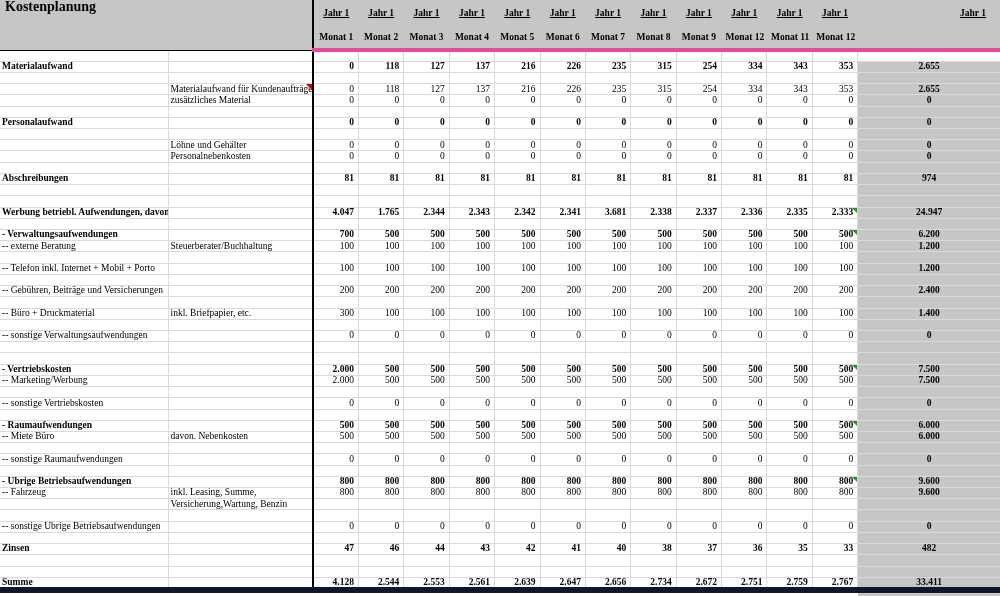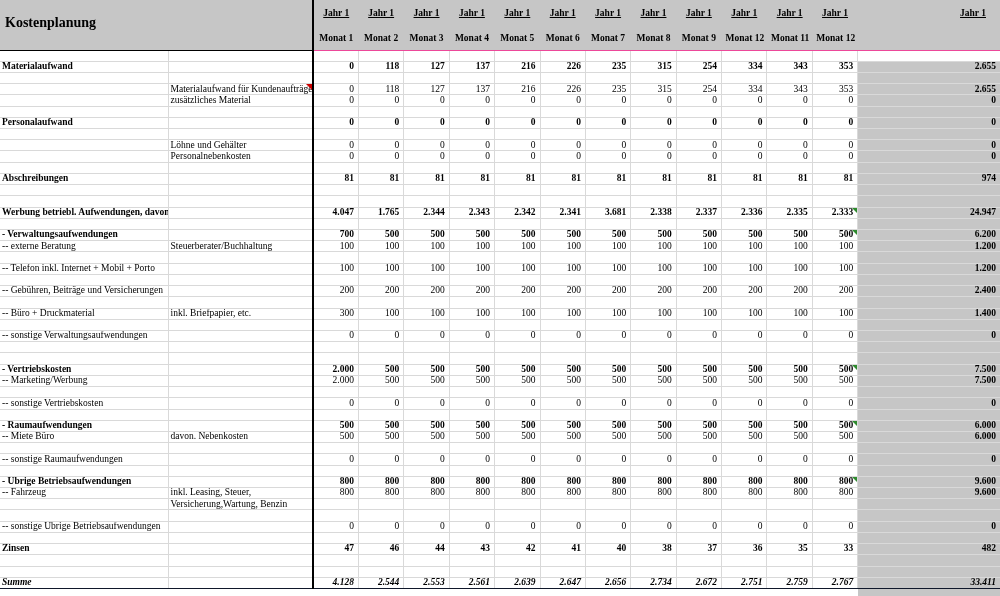--- a/index.html
+++ b/index.html
@@ -4,34 +4,34 @@
 <style>
   * { margin:0; padding:0; box-sizing:border-box; }
   html,body { width:1000px; height:596px; overflow:hidden; background:#ffffff;
               font-family:"Liberation Serif","DejaVu Serif",serif; }
   #sheet { border-collapse:collapse; table-layout:fixed; width:1000px; }
   th, td { font-size:9.5px; line-height:1; white-space:nowrap; overflow:hidden;
            padding:0 4px; vertical-align:middle; color:#000; position:relative; }
   thead th { background:var(--hdrbg); font-weight:bold; }
   thead tr.hr1 { height:28px; }
   thead tr.hr2 { height:22px; }
-  thead tr.hr2 th { border-bottom:1px solid #ec4899; }
-  th.title-cell { font-size:14px; text-align:left; vertical-align:top; padding:16px 5px;
+  thead tr.hr2 th { border-bottom:4px solid #ec4899; }
+  th.title-cell { font-size:14px; text-align:left; vertical-align:top; padding:0 5px;
                   border-bottom:1px solid #000; }
   th.mon { text-align:center; }
   th.yr  { text-align:center;text-decoration:underline; }
   th.yr-tot { text-align:right; padding-right:14px; }
   tbody tr { height:11.23px; }
   tbody td { border-right:1px solid var(--grid); border-bottom:1px solid var(--grid); }
   td.lbl { text-align:left; padding:0 2px; }
   td.num { text-align:right; }
   td.vline, th.vline { border-right:2px solid #000 !important; }
-  td.tot { background:var(--hdrbg); font-weight:bold; border-right:none; }
+  td.tot { background:var(--hdrbg); font-weight:bold; border-right:none;text-align:center; }
   tr.bold td { font-weight:bold; }
-  tr.summe td { border-top:1px solid #000; border-bottom:1px solid #0f172a;font-style:italic; }
+  tr.summe td { border-top:1px solid #000; border-bottom:6px solid #0f172a; }
   tr.r1 td.tot { background:#fff; font-weight:normal; }
   tr.pad { height:7px; }
   tr.pad td { border:none; }
   tr.pad td.vline { border-right:none !important; }
   .gmark { position:absolute; top:0; right:0; width:0; height:0;
            border-top:5px solid var(--mgreen); border-left:5px solid transparent; }
   .rmark { position:absolute; top:0; right:0; width:0; height:0;
            border-top:6px solid var(--mred); border-left:6px solid transparent; }
 </style>
 </head>
@@ -747,21 +747,21 @@
         <td class="num">800</td>
         <td class="num">800</td>
         <td class="num">800</td>
         <td class="num">800</td>
         <td class="num">800</td>
         <td class="num">800<span class="gmark"></span></td>
         <td class="num tot">9.600</td>
       </tr>
       <tr>
         <td class="lbl">-- Fahrzeug</td>
-        <td class="lbl vline">inkl. Leasing, Steuer,</td>
+        <td class="lbl vline">inkl. Leasing, Summe,</td>
         <td class="num">800</td>
         <td class="num">800</td>
         <td class="num">800</td>
         <td class="num">800</td>
         <td class="num">800</td>
         <td class="num">800</td>
         <td class="num">800</td>
         <td class="num">800</td>
         <td class="num">800</td>
         <td class="num">800</td>

